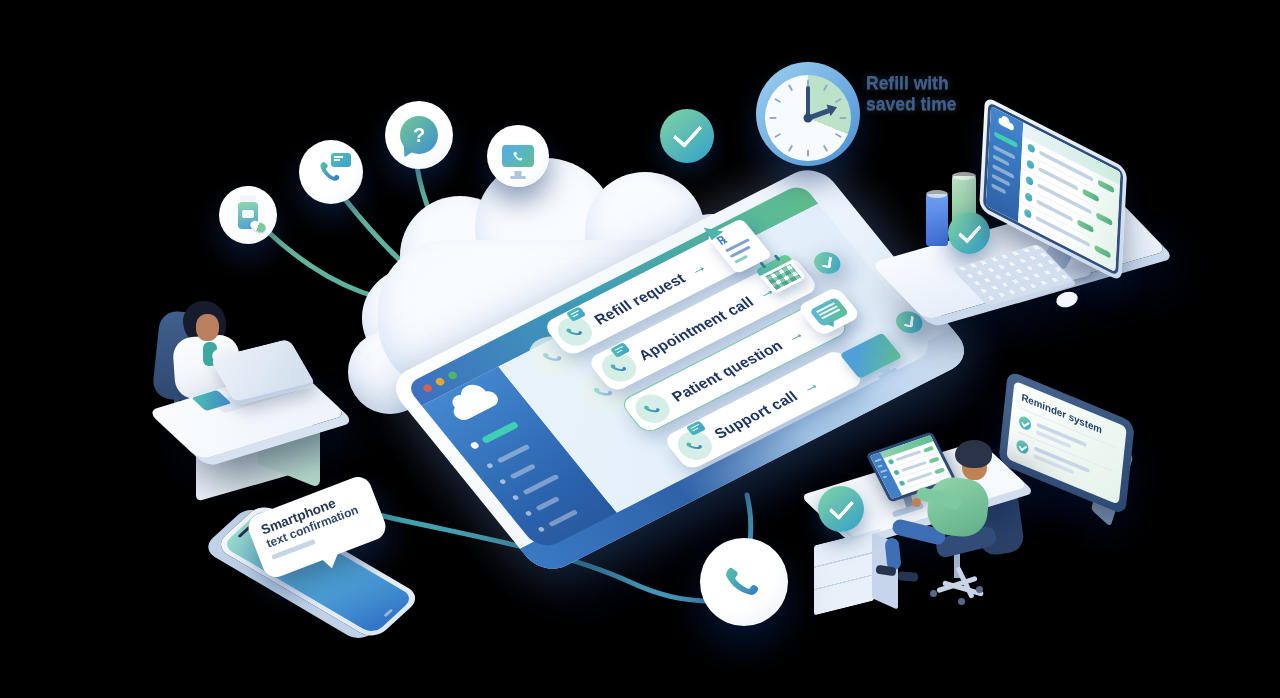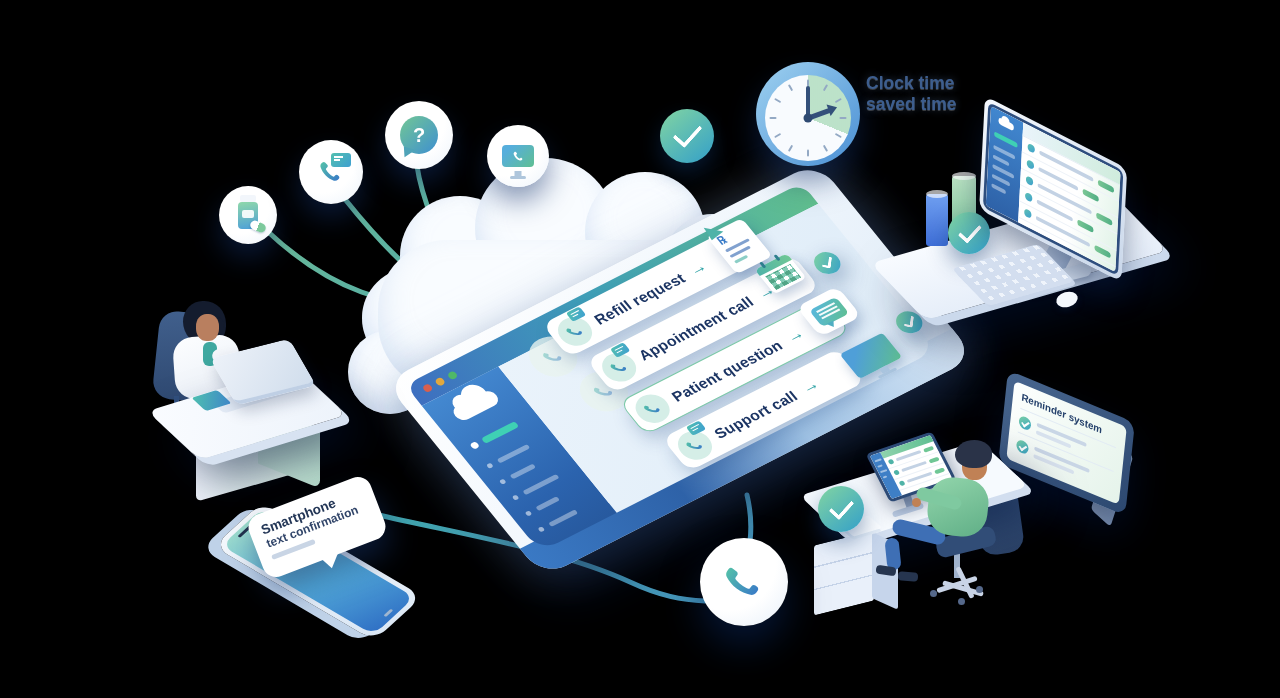--- a/index.html
+++ b/index.html
@@ -536,21 +536,21 @@
           <i class="tick" style="--a:270deg"></i>
         <i class="tick" style="--a:300deg"></i>
           <i class="tick" style="--a:330deg"></i>
         <i class="hand minute"></i>
         <i class="hand hour"></i>
         <i class="clock-cap"></i>
       </div>
     </div>
   </div>
   <div class="clock-label">
-    <div>Clock time</div>
+    <div>Refill with</div>
     <div>saved time</div>
   </div>
 
   <div class="desk1"></div>
   <div class="bar3d" style="left:926px; top:194px; width:22px; height:52px; background:linear-gradient(180deg,#6F9FF0,#3F6FD8);"></div>
   <div class="bar3d" style="left:952px; top:176px; width:24px; height:66px; background:linear-gradient(180deg,#BCE4C4,#7CC79A);"></div>
   <div class="check-circle" style="left:948px; top:212px; width:42px; height:42px; z-index:5;"></div>
   <div class="ws1-monitor">
     <div class="ws1-screen">
       <div class="scr-side">

